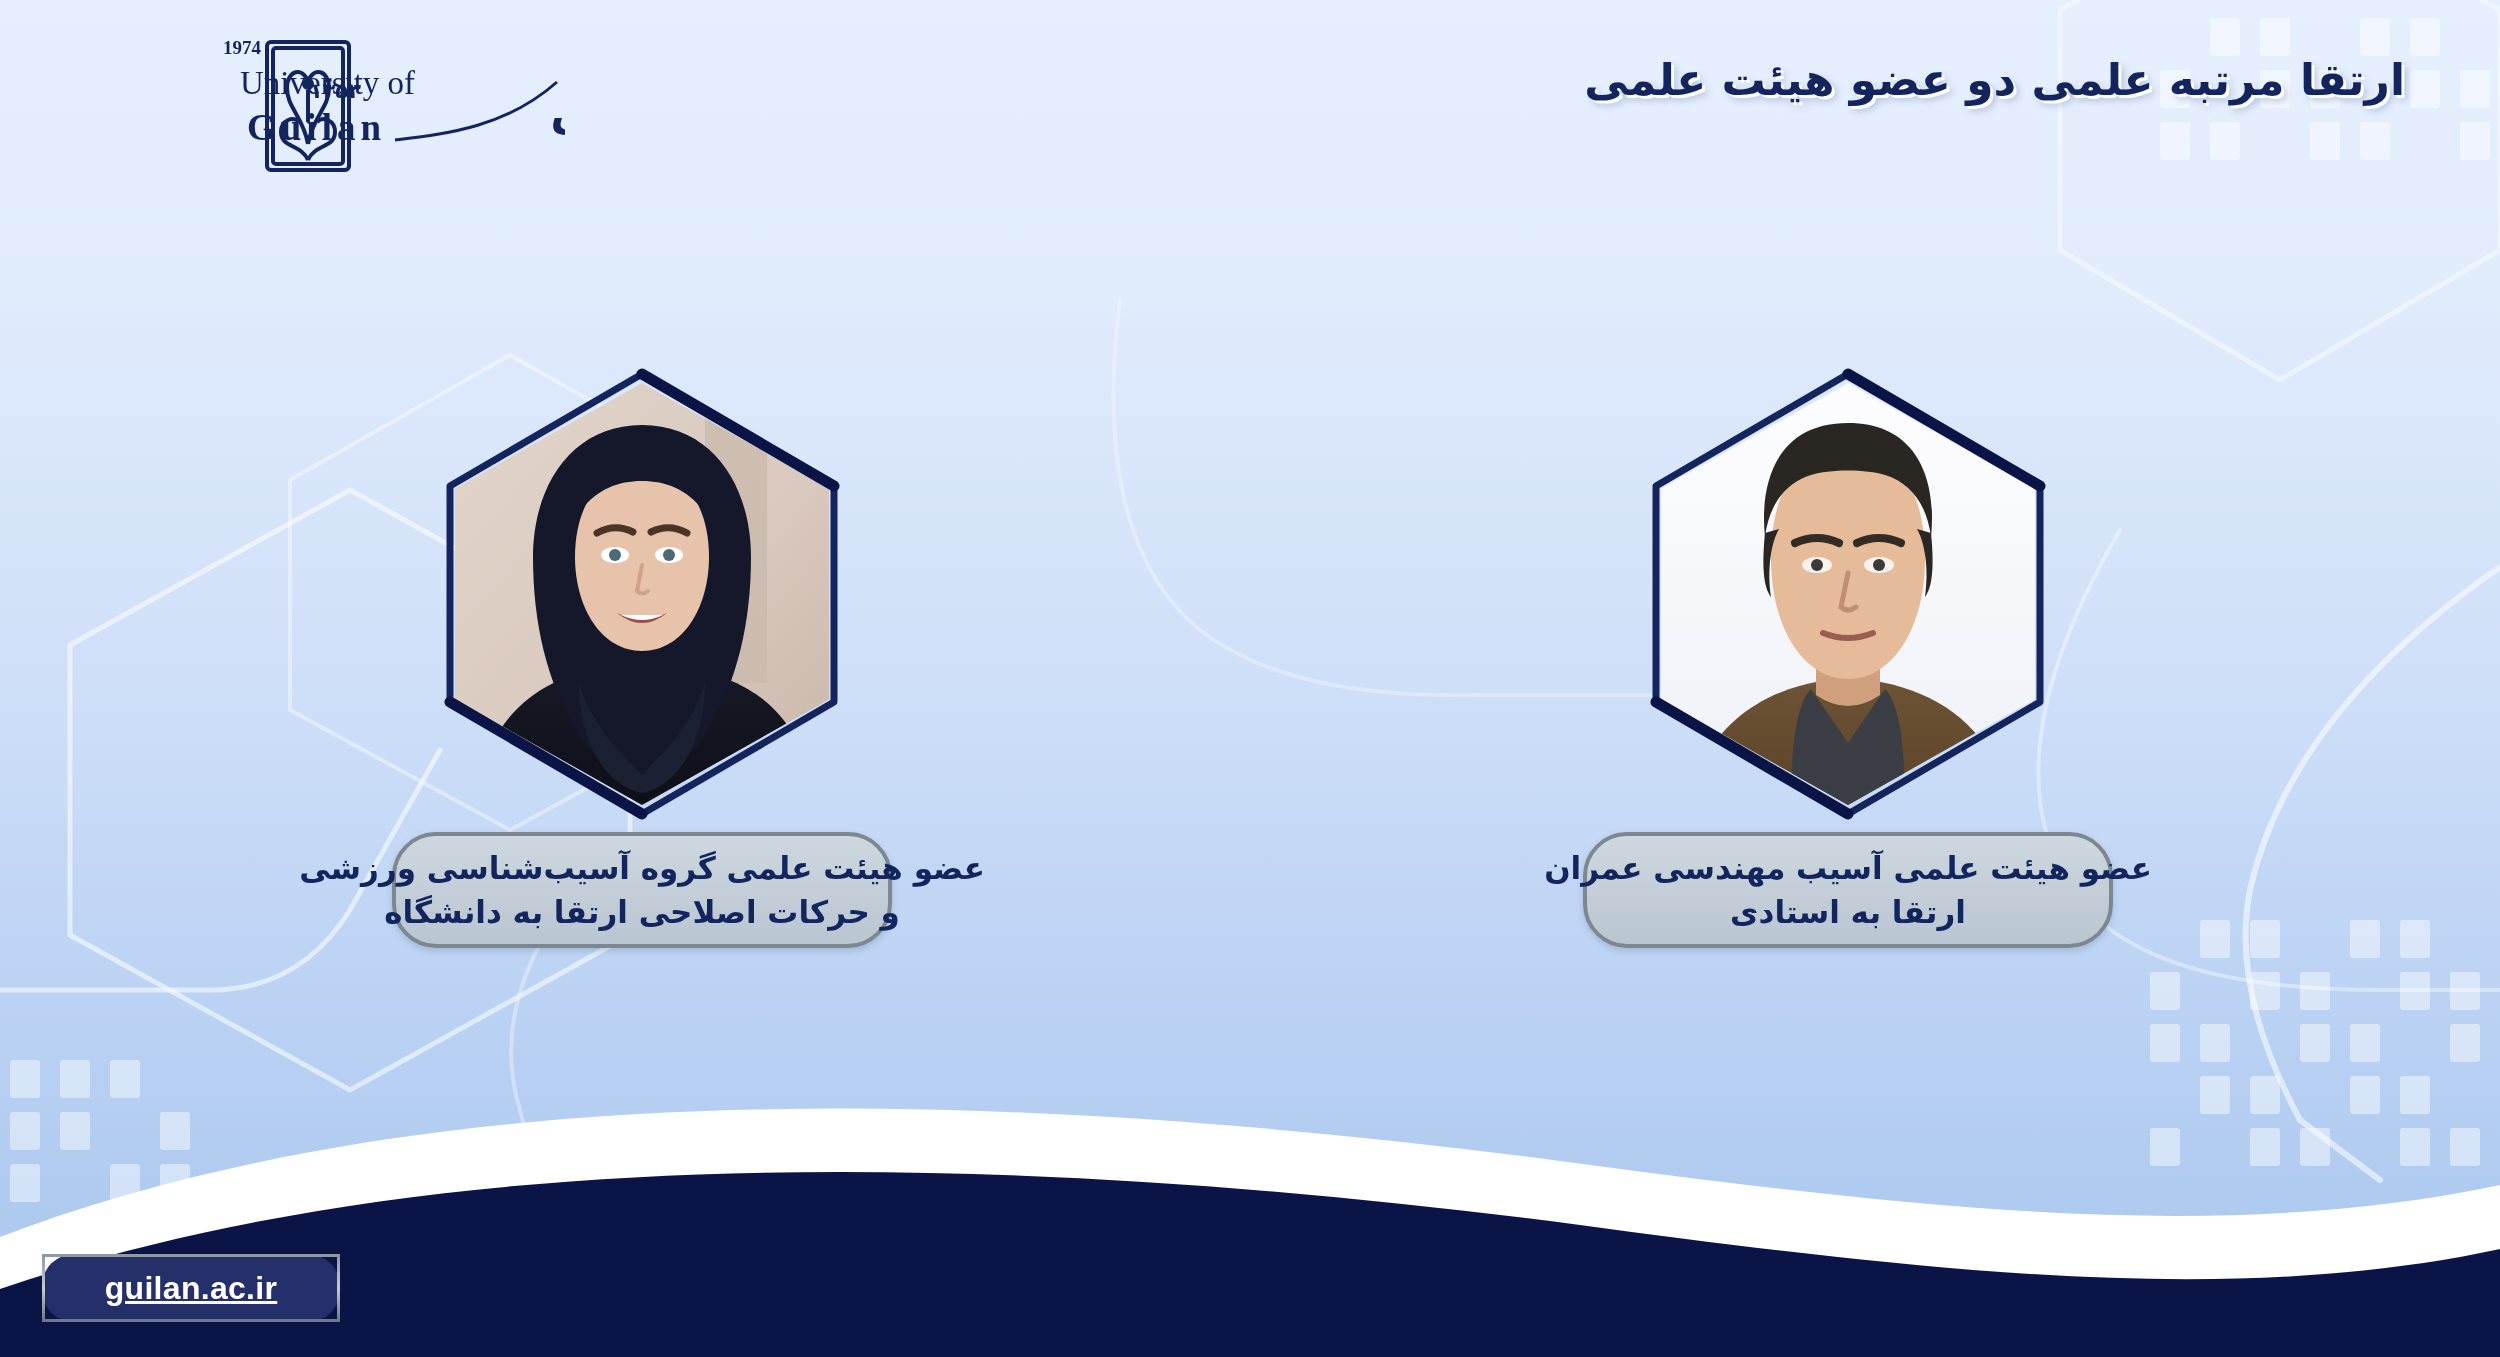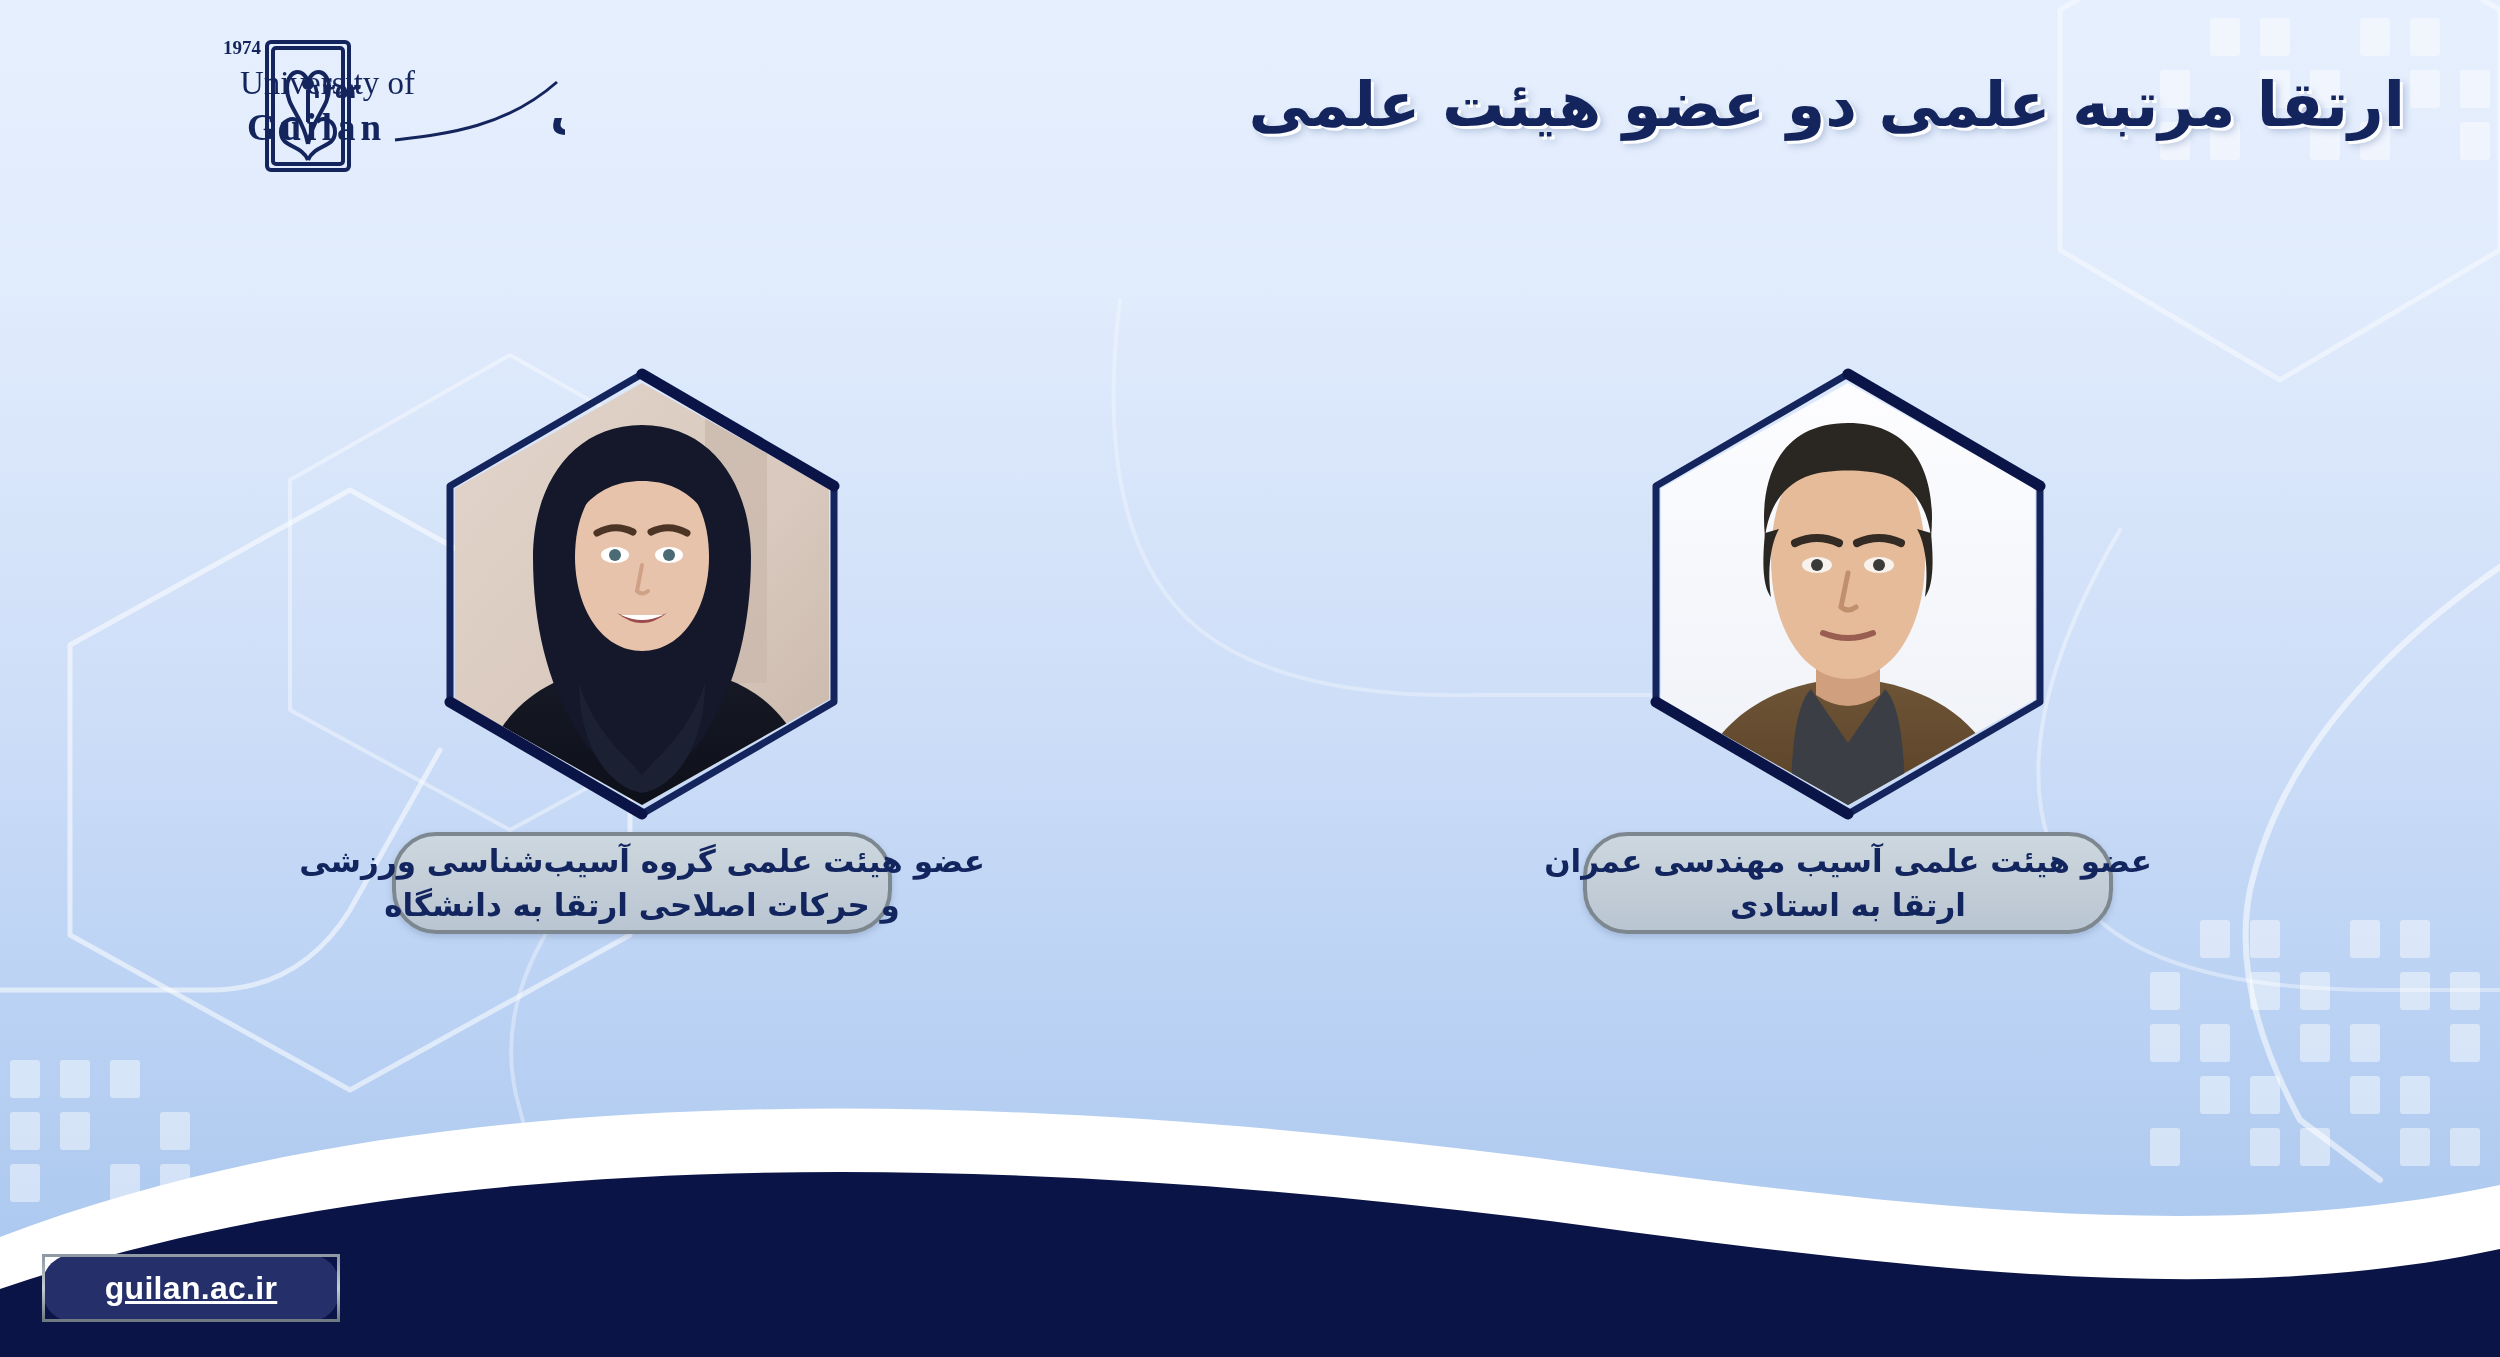--- a/index.html
+++ b/index.html
@@ -33,21 +33,21 @@
   #logo{
     position:absolute;left:95px;top:36px;width:470px;height:140px;
     color:#10214f;
   }
   #logo svg{display:block;}
 
   
   #title{
     position:absolute;right:95px;top:22px;width:1500px;
     text-align:right;direction:rtl;
-    font-size:62px;line-height:1.32;font-weight:bold;
+    font-size:44px;line-height:1.32;font-weight:bold;
     color:#14245c;
     text-shadow:
       3px 3px 0 rgba(255,255,255,.95),
       5px 5px 7px rgba(120,140,180,.45);
     letter-spacing:0px;
   }
 
   
   .person{position:absolute;top:368px;width:760px;text-align:center;}
   #person-left{left:262px;}
@@ -83,21 +83,21 @@
   #person-right .name-pill{width:470px;}
 
   .role-pill{
     margin:12px auto 0;
     display:flex;flex-direction:column;align-items:center;justify-content:center;
     border-radius:44px;
     border:4px solid #7d878f;
     background:linear-gradient(180deg,#cdd7df 0%,#c3ced8 50%,#b9c5d1 100%);
     box-shadow:0 3px 6px rgba(60,80,120,.22);
     font-size:31px;font-weight:bold;color:#12255e;line-height:1.42;
-    padding:3px 26px;direction:rtl;
+    padding:10px 26px;direction:rtl;
   }
   #person-left .role-pill{width:440px;}
   #person-right .role-pill{width:470px;}
   .role-pill span{display:block;white-space:nowrap;}
 
   
   #footer-url{
     position:absolute;left:42px;bottom:35px;
     display:flex;align-items:center;justify-content:center;
     width:292px;height:62px;border-radius:32px;

